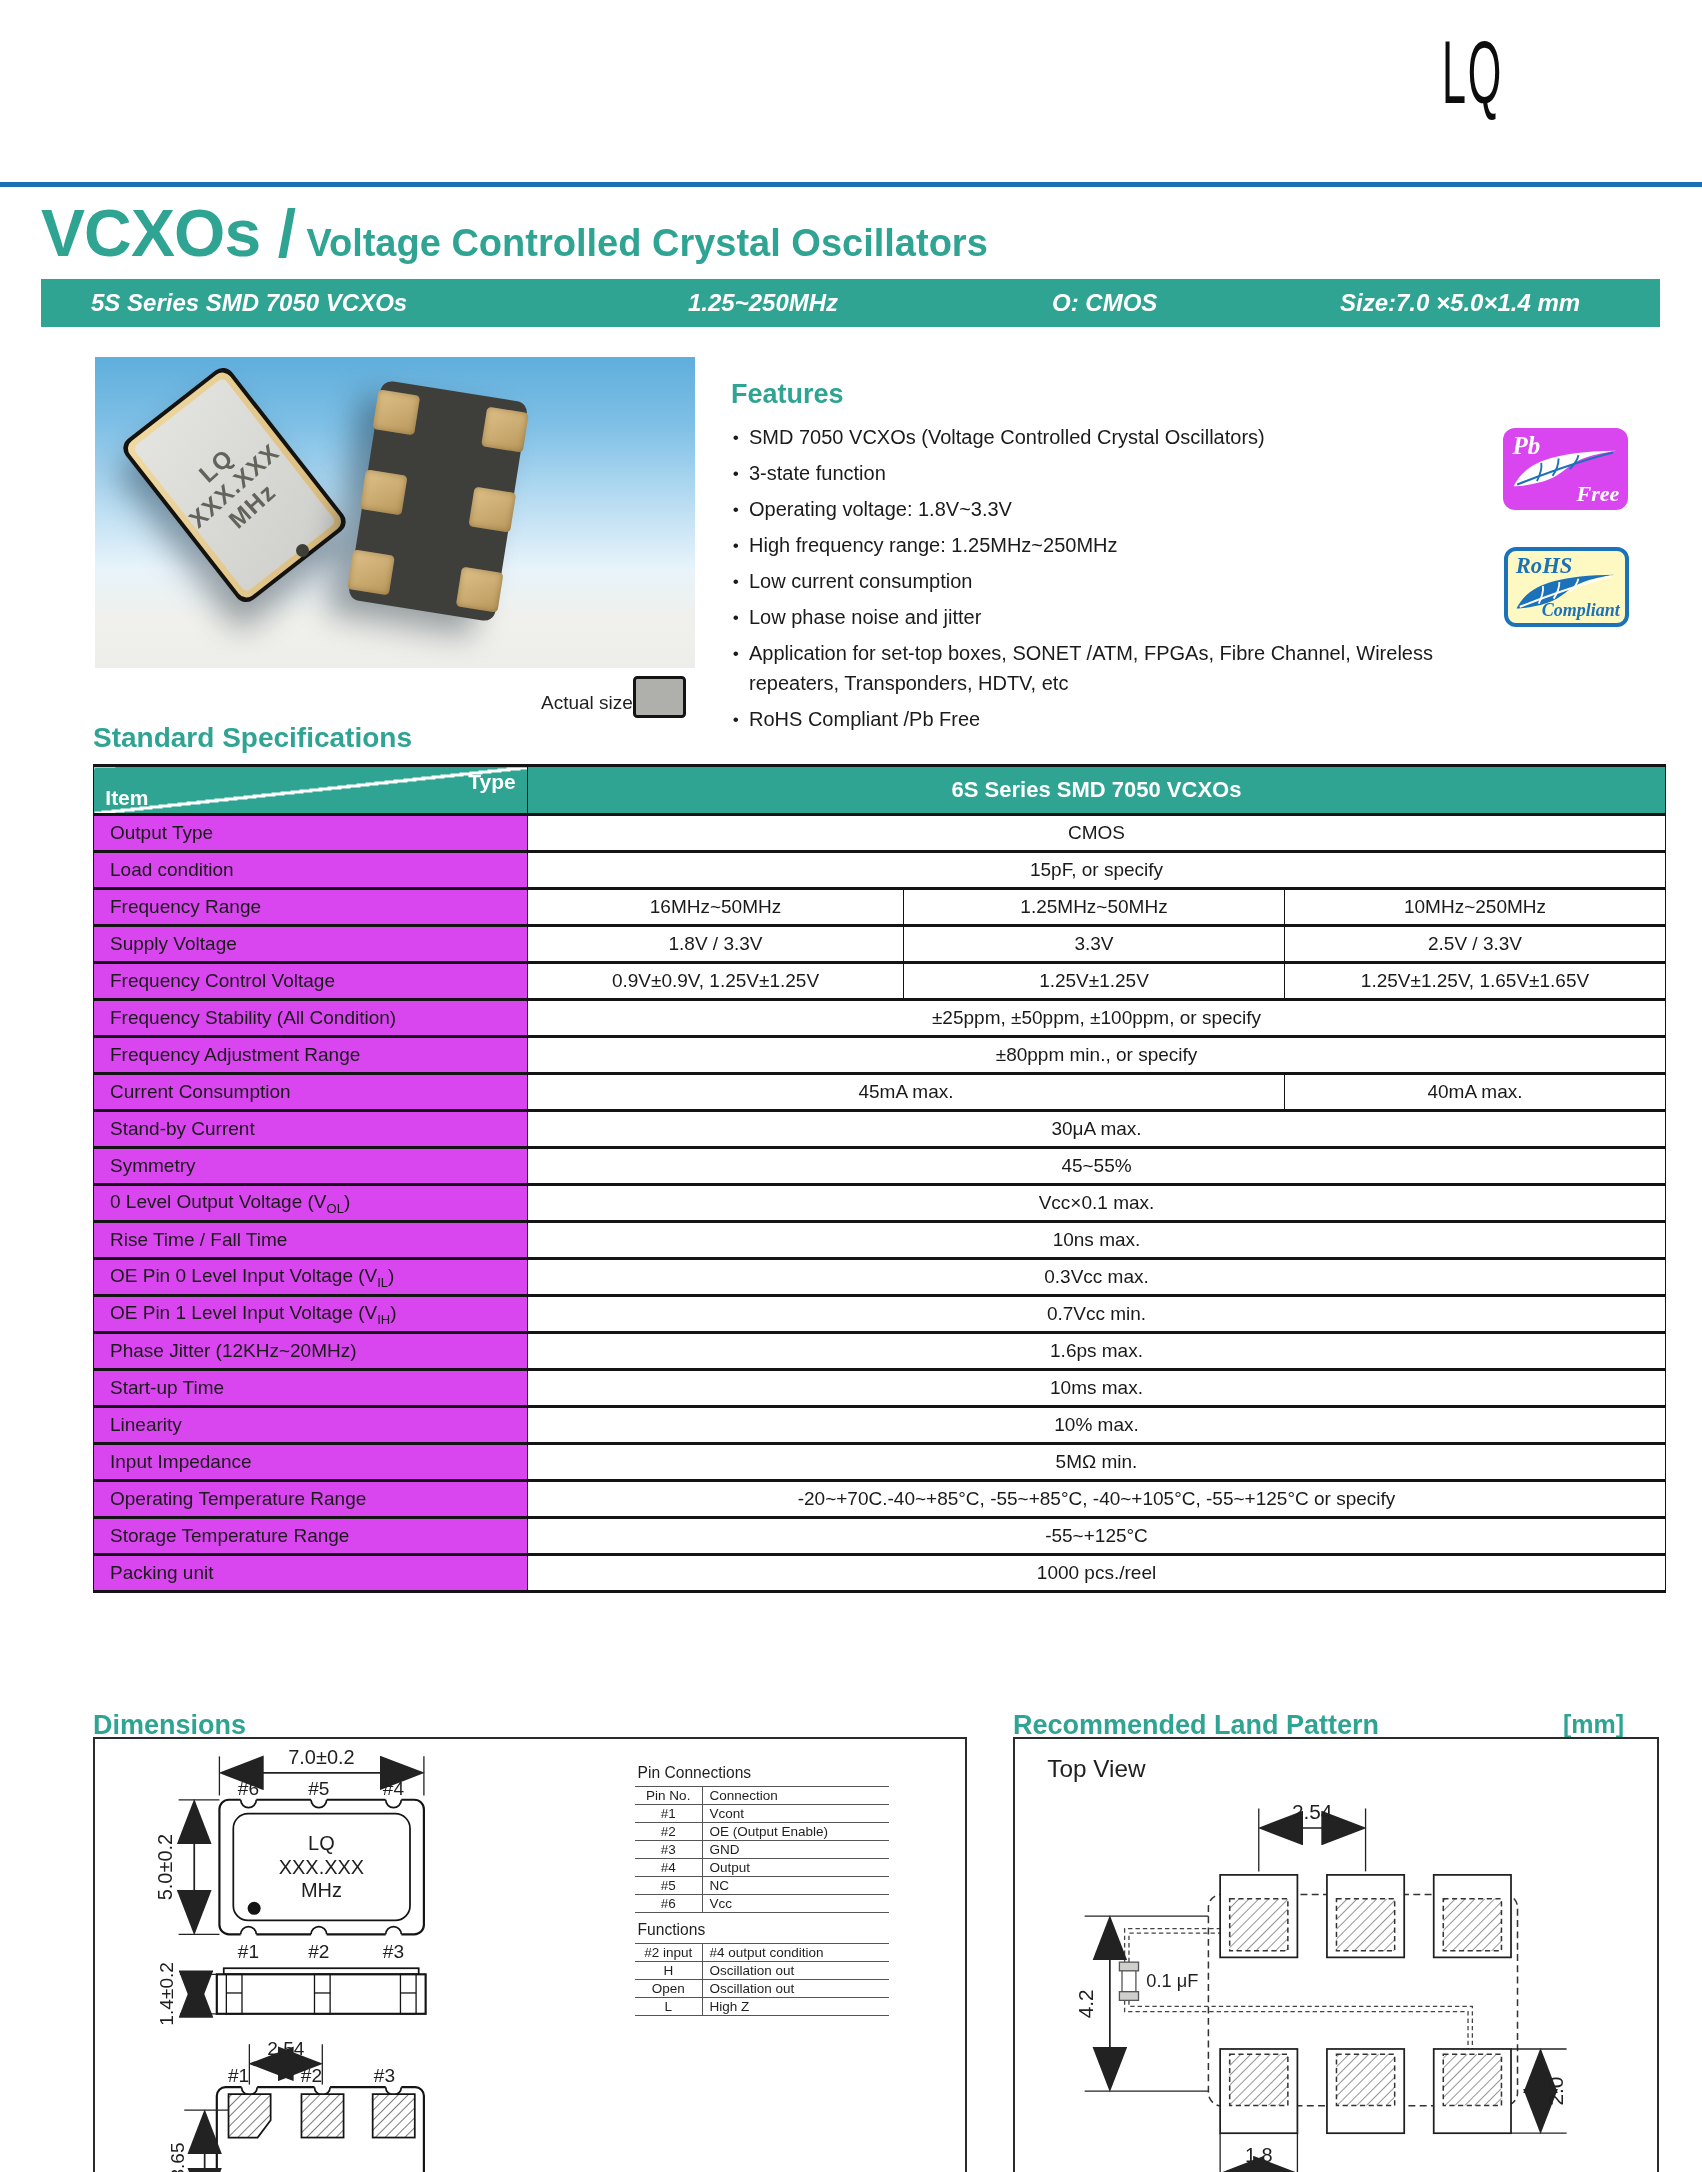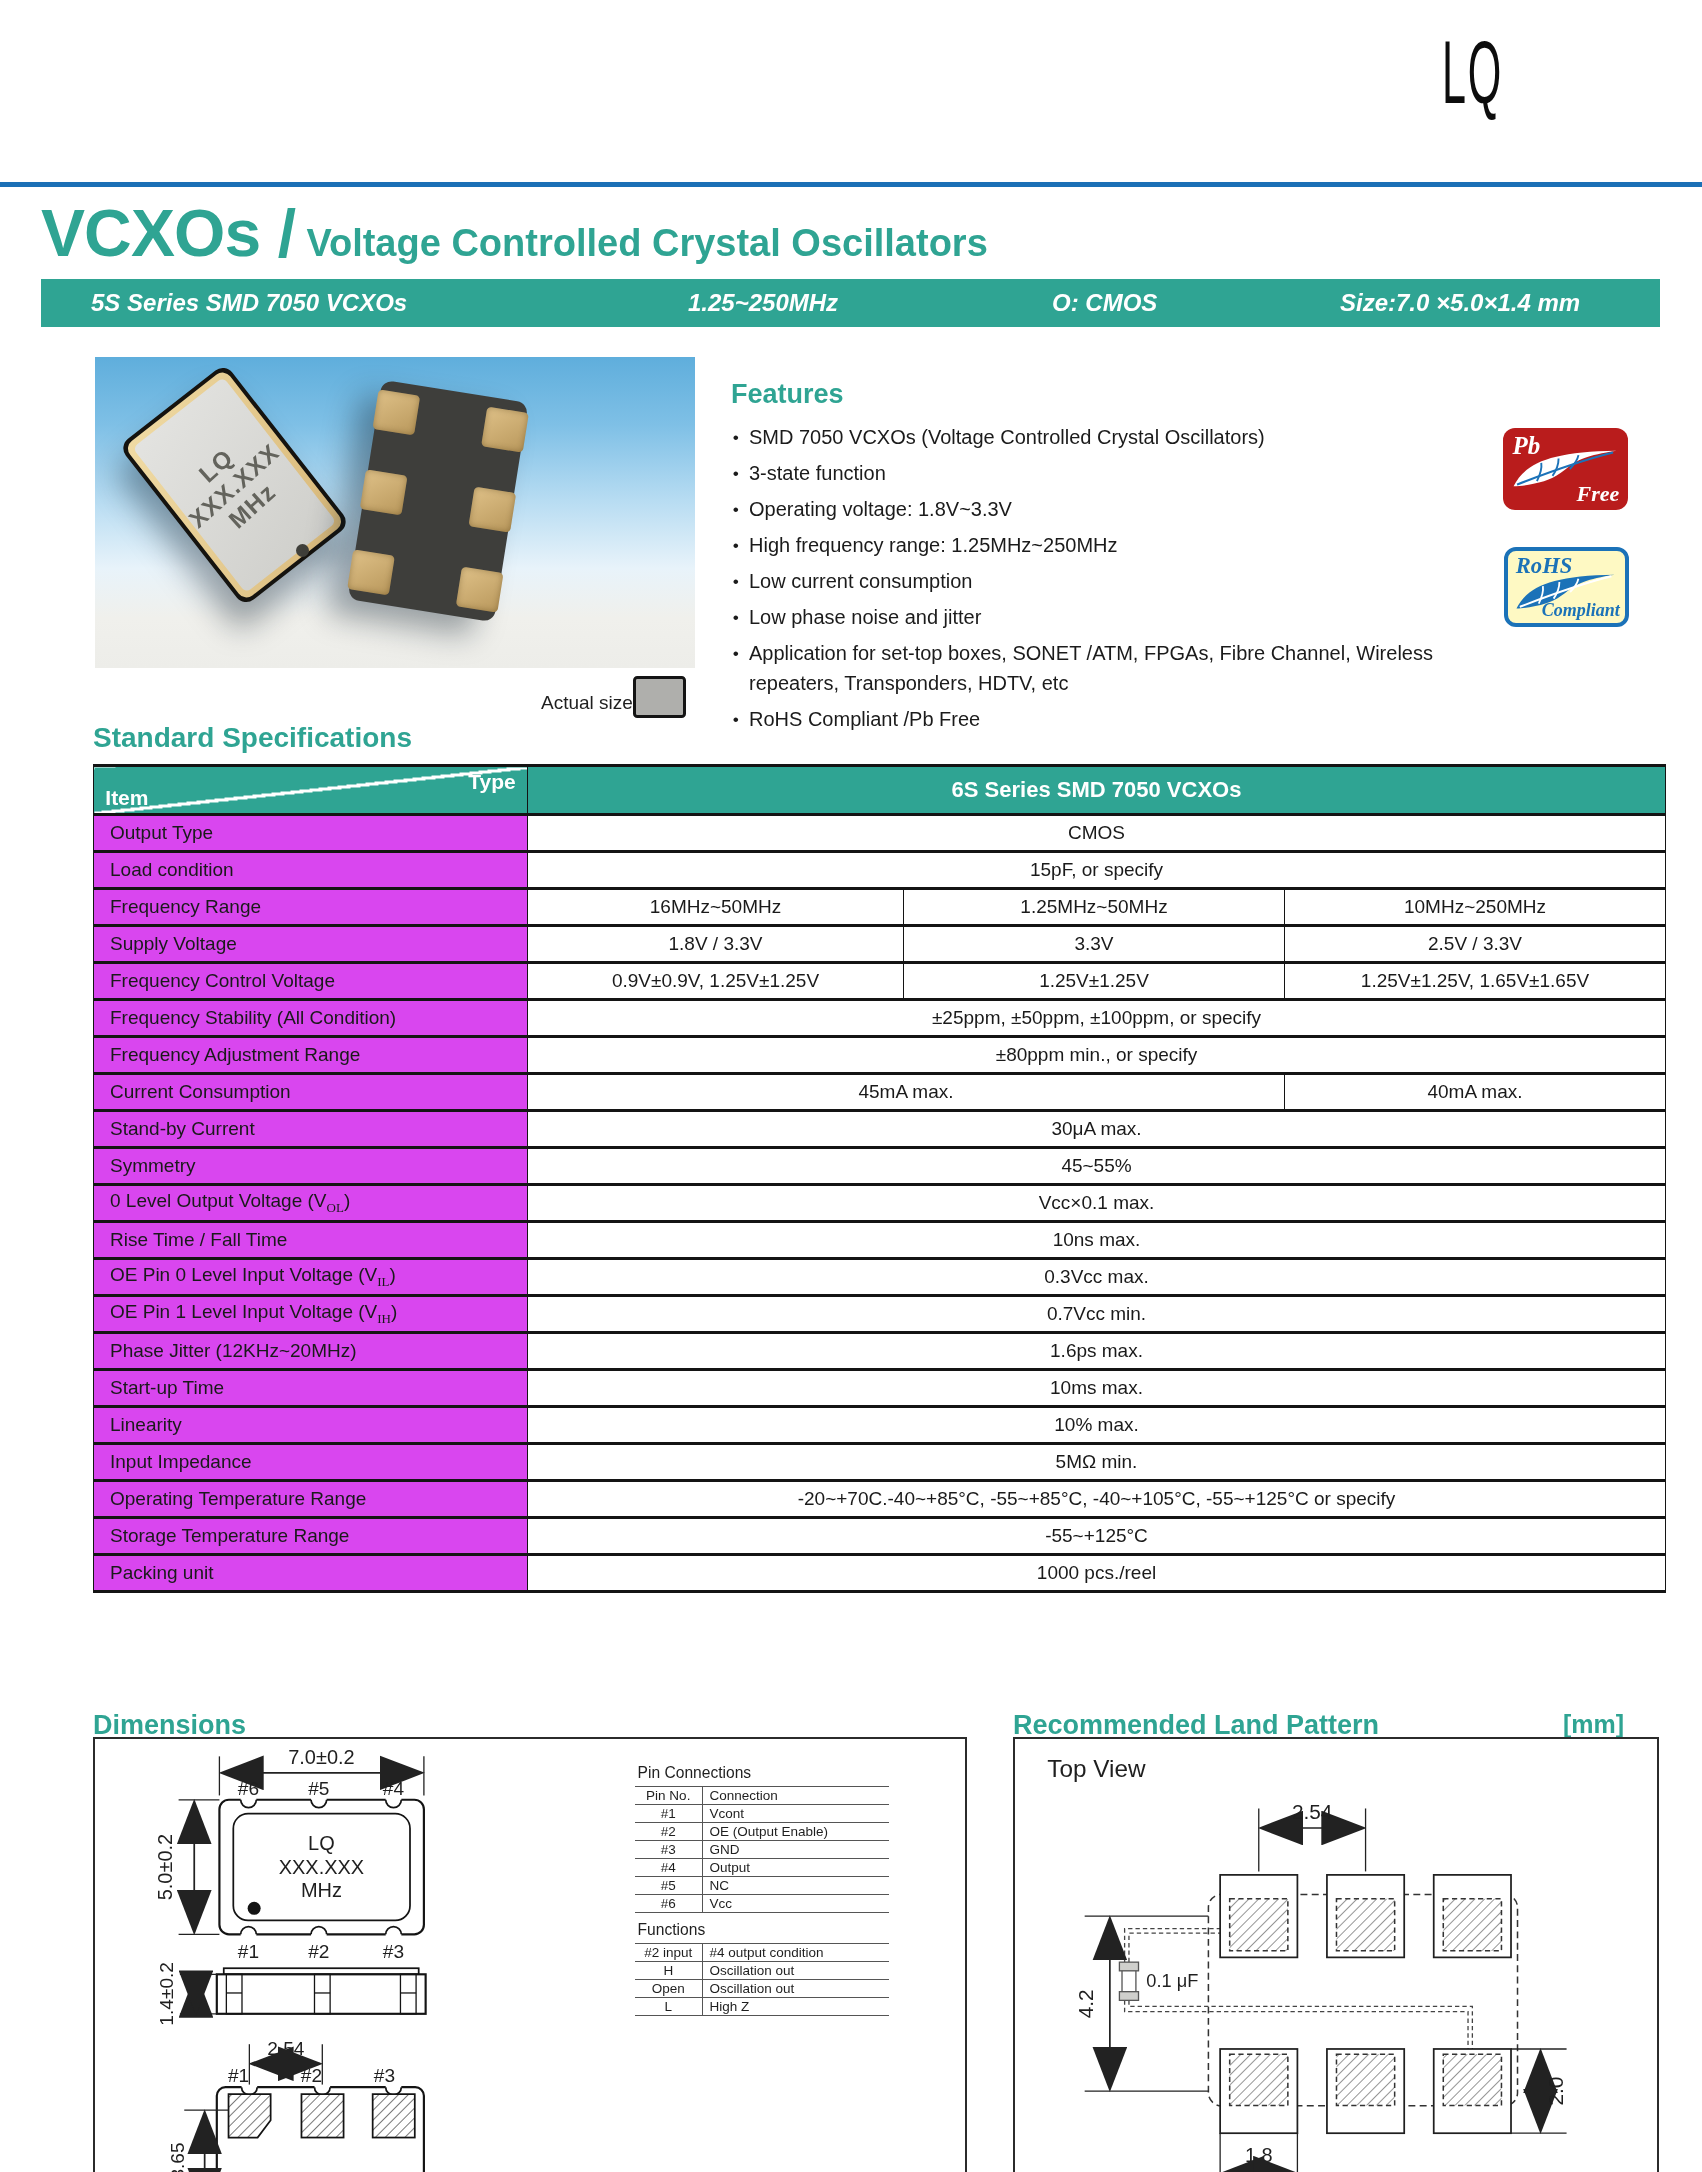--- a/index.html
+++ b/index.html
@@ -40,21 +40,21 @@
                       border:3.5px solid #141414; border-radius:4.3px; }
 
   
   .features { left:731px; top:379px; width:739px; }
   .features h2 { font-size:27px; font-weight:bold; color:#2FA493; margin-bottom:12px; }
   .feature-item { position:relative; padding-left:18px; font-size:20px; line-height:30px; margin-bottom:6px; color:#1b1b1b; }
   .feature-item::before { content:"•"; position:absolute; left:1.7px; top:0; font-size:17.4px; }
 
   
   .badge { border-radius:12px; }
-  .badge-pb { left:1503px; top:428px; width:125px; height:82px; background:#b91c1c; }
+  .badge-pb { left:1503px; top:428px; width:125px; height:82px; background:#d946ef; }
   .badge-pb .t1 { position:absolute; left:9.6px; top:3.5px; color:#fff; font-family:"Liberation Serif",serif;
                   font-style:italic; font-weight:bold; font-size:25px; }
   .badge-pb .t2 { position:absolute; right:8.7px; bottom:3.5px; color:#fff; font-family:"Liberation Serif",serif;
                   font-style:italic; font-weight:bold; font-size:22px; }
   .badge-rohs { left:1504px; top:547px; width:125px; height:80px; background:#fef9c3; border:4.8px solid #1B72B8; }
   .badge-rohs .t1 { position:absolute; left:7.8px; top:1.7px; color:#1B72B8; font-family:"Liberation Serif",serif;
                     font-style:italic; font-weight:bold; font-size:22.6px; }
   .badge-rohs .t2 { position:absolute; right:5.2px; bottom:1.7px; color:#1B72B8; font-family:"Liberation Serif",serif;
                     font-style:italic; font-weight:bold; font-size:18px; }
   .leafsvg { position:absolute; left:7.8px; top:20px; }
@@ -66,21 +66,21 @@
   .spec-table td, .spec-table th { border:1.3px solid #141414; border-top-width:3px; border-bottom-width:3px; }
   .spec-table tr.hdr { height:49px; }
   .spec-table tr { height:37px; }
   .corner-cell { position:relative; background-color:#2FA493;
      background-image:linear-gradient(to bottom right, rgba(0,0,0,0) calc(50% - 1.7px), #ffffff calc(50% - 1.7px), #ffffff calc(50% + 1.7px), rgba(0,0,0,0) calc(50% + 1.7px)); }
   .corner-type { position:absolute; top:2.6px; right:11.3px; color:#fff; font-size:21px; font-weight:bold; }
   .corner-item { position:absolute; bottom:3.5px; left:11.3px; color:#fff; font-size:21px; font-weight:bold; }
   .series-hdr { background:#2FA493; color:#fff; font-size:22px; font-weight:bold; text-align:center; }
   .spec-table td.item { background:#d946ef; font-size:19px; padding-left:16px; text-align:left; }
   .spec-table td.val  { background:#fff; font-size:19px; text-align:center; }
-  .spec-table sub { font-size:13px;font-family:Liberation Serif, serif; }
+  .spec-table sub { font-size:13px; }
 
   
   .dim-heading  { left:93px;  top:1710px; font-size:27px; font-weight:bold; color:#2FA493; }
   .land-heading { left:1013px; top:1710px; font-size:27px; font-weight:bold; color:#2FA493; }
   .mm-label     { left:1563px; top:1710px; font-size:25px; font-weight:bold; color:#2FA493; }
   .dim-box  { left:93px;  top:1737px; width:874px; height:534px; border:2.2px solid #2b2b2b; background:#fff; }
   .land-box { left:1013px; top:1737px; width:646px; height:534px; border:2.2px solid #2b2b2b; background:#fff; }
   svg text { font-family:"Liberation Sans",sans-serif; fill:#1f1f1f; }
 
   .mini-block { position:absolute; left:540px; width:254px; }

